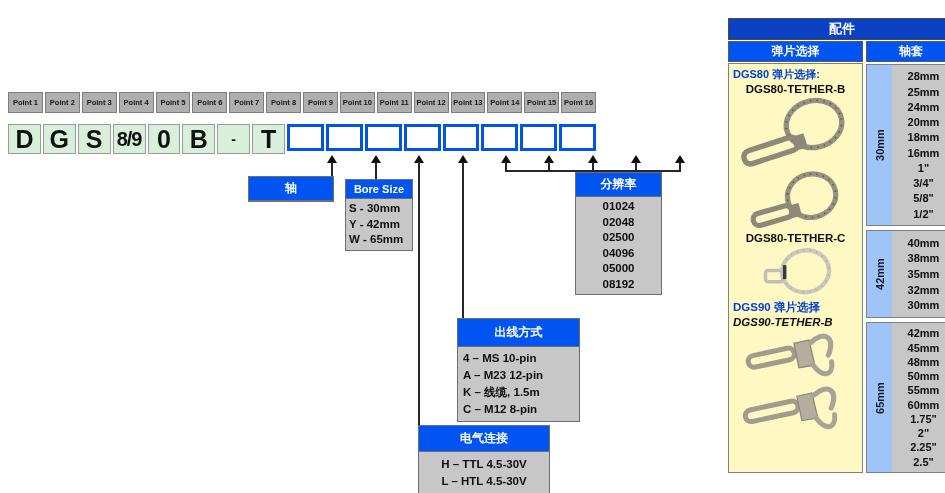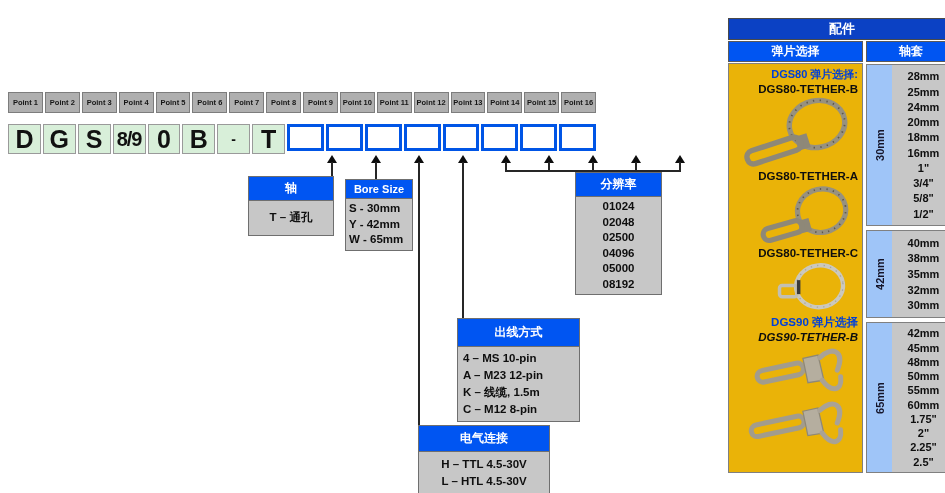--- a/index.html
+++ b/index.html
@@ -38,22 +38,22 @@
   .acc{position:absolute;left:728px;top:18px;width:230px;height:457px;}
   .acc-title{position:absolute;left:0;top:0;width:228px;box-sizing:border-box;border:1px solid #4a4a4a;
              height:22px;background:#0b41c4;color:#fff;font-weight:bold;font-size:13px;
              display:flex;align-items:center;justify-content:center;}
   .acc-sub-head{position:absolute;box-sizing:border-box;height:21px;background:#0055f2;color:#fff;
                 font-weight:bold;font-size:12px;border:1px solid #5a5a5a;
                 display:flex;align-items:center;justify-content:center;}
   .tether-head{left:0;top:23px;width:135px;}
   .sleeve-head{left:138px;top:23px;width:90px;}
   .tether-body{position:absolute;left:0;top:45px;width:135px;height:410px;box-sizing:border-box;
-               background:#eab308;border:1px solid #808080;padding:3px 4px;display:flex;
-               flex-direction:column;align-items:flex-end;}
+               background:#fef9c3;border:1px solid #808080;padding:3px 4px;display:flex;
+               flex-direction:column;}
   .acc-blue-label{color:#0040d8;font-weight:bold;font-size:11px;text-align:left;line-height:15px;}
   .tether-label{font-weight:bold;font-size:11.5px;color:#0e0e0e;line-height:15px;}
   .tether-label.ctr{text-align:center;}
   .tether-label.lft{text-align:left;font-style:italic;}
   .tether-img{display:flex;justify-content:center;align-items:center;}
 
   .group{position:absolute;left:138px;width:90px;box-sizing:border-box;border:1px solid #808080;
          display:flex;background:#c7c7c7;}
   .g1{top:46px;height:162px;}
   .g2{top:212px;height:88px;}
@@ -123,23 +123,20 @@
   <div class="vline" style="left:462px;top:162px;height:156px;"></div>
   <div class="vline" style="left:505px;top:162px;height:9px;"></div>
   <div class="vline" style="left:548px;top:162px;height:9px;"></div>
   <div class="vline" style="left:592px;top:162px;height:9px;"></div>
   <div class="vline" style="left:635px;top:162px;height:9px;"></div>
   <div class="vline" style="left:679px;top:162px;height:9px;"></div>
   <div class="hline" style="left:505px;top:170px;width:176px;"></div>
 
   <div class="callout" style="left:248px;top:176px;width:84px;">
     <div class="co-head">轴</div>
-    <div class="co-body center" style="padding:9px 0;">
-      <div class="co-item">T – 通孔</div>
-    </div>
   </div>
 
   <div class="callout" style="left:345px;top:179px;width:66px;">
     <div class="co-head" style="font-size:11px;">Bore Size</div>
     <div class="co-body left" style="padding:2px 3px;">
       <div class="co-item">S - 30mm</div>
       <div class="co-item">Y - 42mm</div>
       <div class="co-item">W - 65mm</div>
     </div>
   </div>
@@ -185,21 +182,20 @@
       <div class="tether-label ctr">DGS80-TETHER-B</div>
       <div class="tether-img">
         <svg width="118" height="72" viewBox="0 0 130 80">
           <ellipse cx="85" cy="30" rx="31" ry="26" fill="none" stroke="#97917f" stroke-width="6" transform="rotate(-12 85 30)"></ellipse>
           <ellipse cx="85" cy="30" rx="31" ry="26" fill="none" stroke="#5d584c" stroke-width="2" stroke-dasharray="1.5 6" transform="rotate(-12 85 30)"></ellipse>
           <rect x="62" y="42" width="14" height="16" fill="#8e8878" transform="rotate(-18 69 50)"></rect>
           <rect x="6" y="52" width="62" height="15" rx="7" fill="none" stroke="#8e8878" stroke-width="6" transform="rotate(-18 37 59)"></rect>
         </svg>
       </div>
 
-      <div class="tether-label ctr">DGS80-TETHER-A</div>
       <div class="tether-img">
         <svg width="104" height="62" viewBox="0 0 120 70">
           <ellipse cx="78" cy="30" rx="28" ry="25" fill="none" stroke="#97917f" stroke-width="6" transform="rotate(-12 78 30)"></ellipse>
           <ellipse cx="78" cy="30" rx="28" ry="25" fill="none" stroke="#5d584c" stroke-width="2" stroke-dasharray="1.5 6" transform="rotate(-12 78 30)"></ellipse>
           <rect x="52" y="40" width="13" height="15" fill="#8e8878" transform="rotate(-16 58 47)"></rect>
           <rect x="10" y="46" width="46" height="14" rx="7" fill="none" stroke="#8e8878" stroke-width="6" transform="rotate(-16 33 53)"></rect>
         </svg>
       </div>
 
       <div class="tether-label ctr">DGS80-TETHER-C</div>

